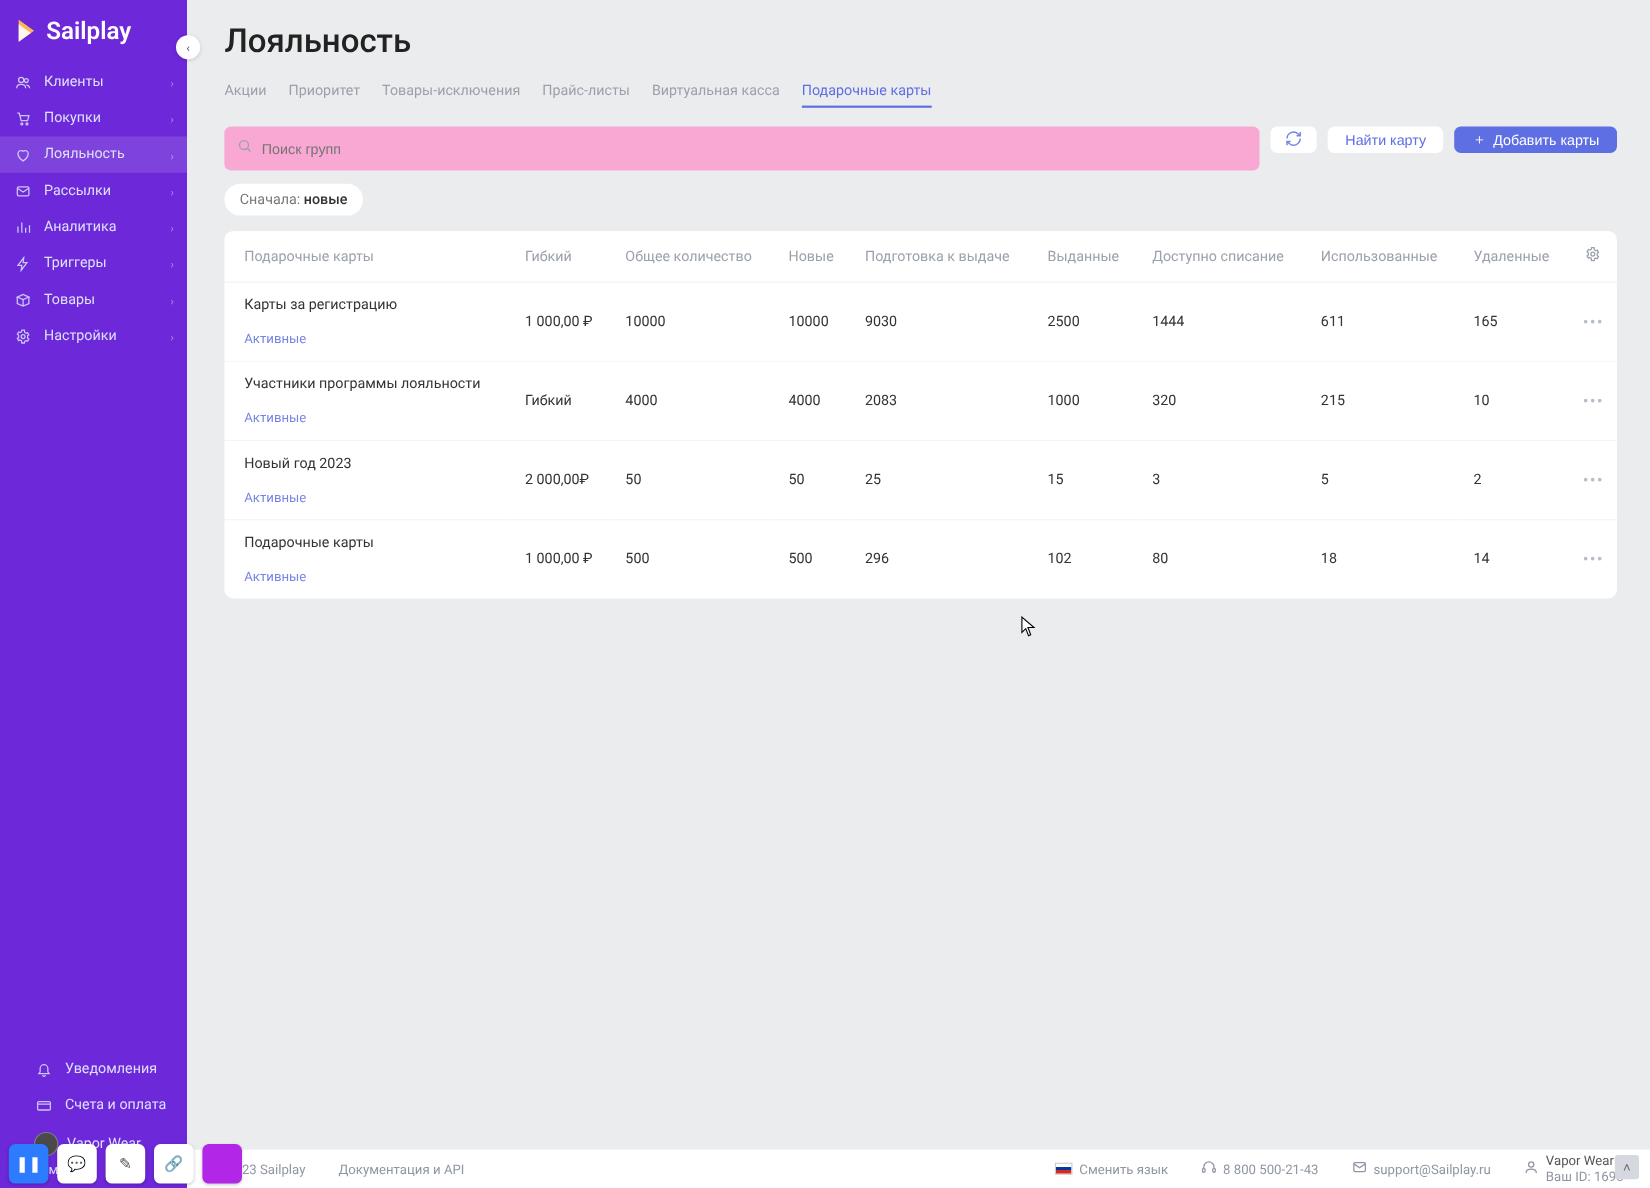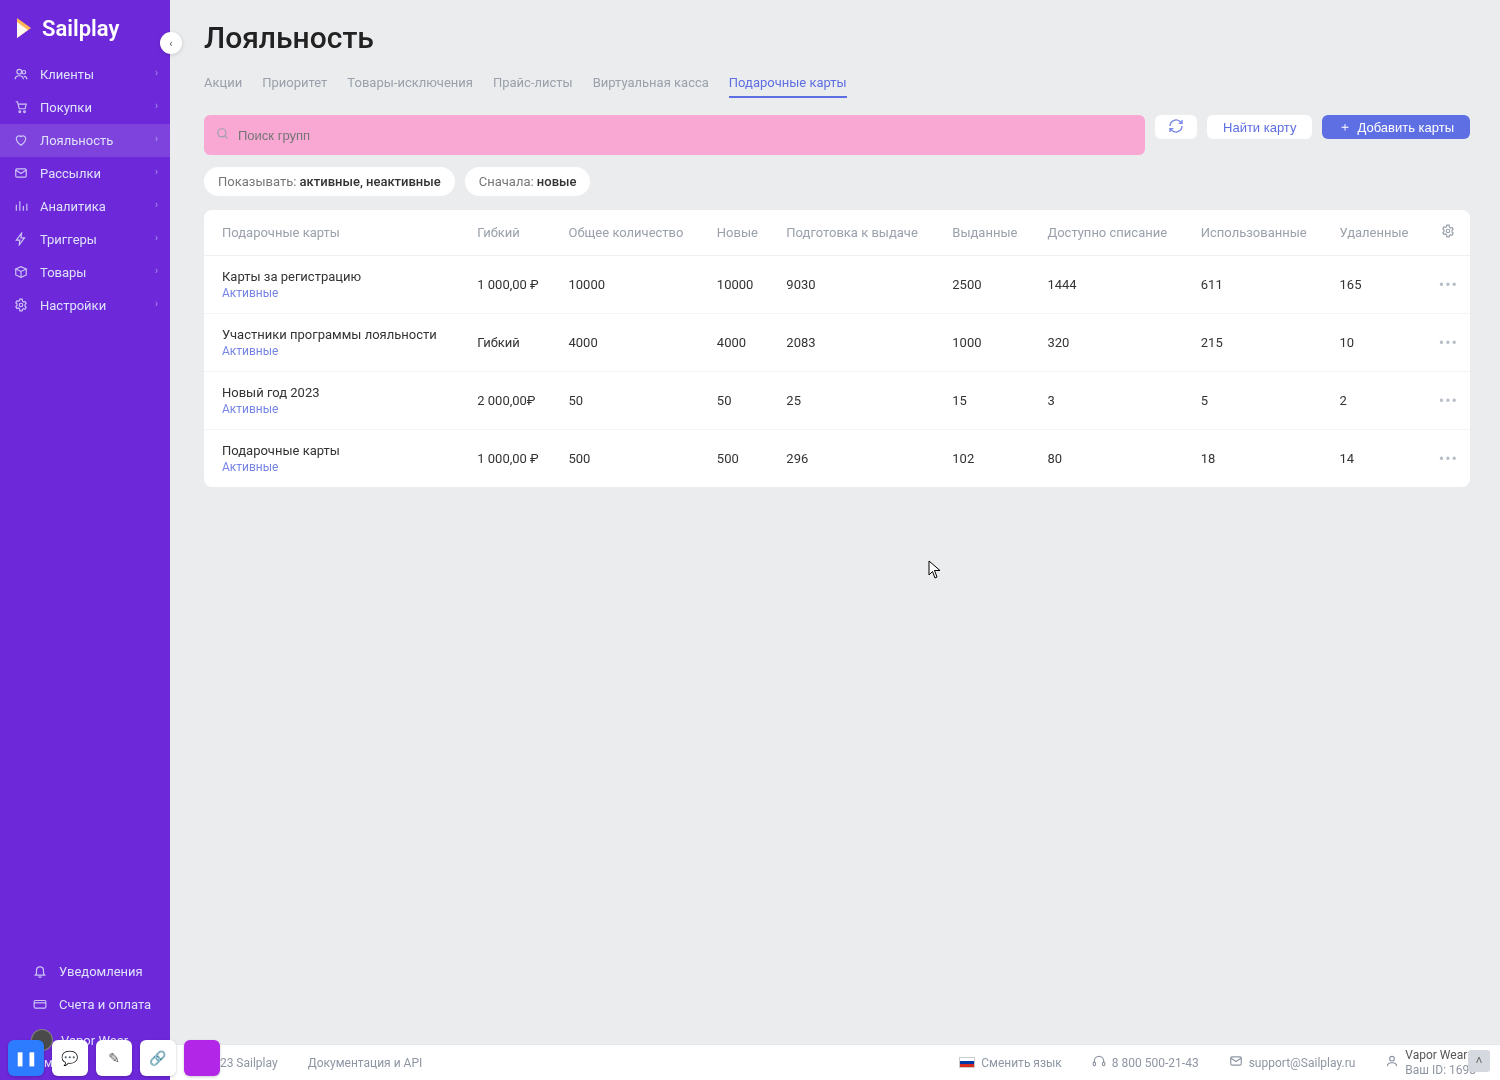--- a/index.html
+++ b/index.html
@@ -32,21 +32,21 @@
     font-weight: 600;
     color: #fff;
   }
   .logo-mark {
     width: 20px; height: 28px;
     position: relative;
   }
   .nav { flex: 1; }
   .nav-item {
     display: flex;
-    align-items: flex-start;
+    align-items: flex-end;
     padding: 9px 12px;
     color: #DDE1FA;
     cursor: pointer;
     font-size: 13px;
     position: relative;
   }
   .nav-item.active {
     background: rgba(255,255,255,0.12);
   }
   .nav-item .icon-slot {
@@ -96,21 +96,21 @@
     background:#fff;border-radius:18px;padding:7px 14px;font-size:13px;color:#777
   }
   .chip b{color:#333;font-weight:500}
   .table-card{background:#fff;border-radius:8px;overflow:hidden}
   table{width:100%;border-collapse:collapse;font-size:13px}
   th{color:#9AA1AB;font-weight:400;text-align:left;padding:14px 12px;vertical-align:middle;border-bottom:1px solid #EEF0F3}
   th:first-child,td:first-child{padding-left:18px}
   td{padding:13px 12px;border-bottom:1px solid #F2F4F7;color:#333;vertical-align:middle}
   tr:last-child td{border-bottom:none}
   .card-name{color:#333}
-  .card-status{color:#7684e6;font-size:12px;margin-top:2px}
+  .card-status{color:#7684e6;font-size:12px;margin-top:16px}
   .row-actions{color:#B8BEC8;cursor:pointer;text-align:center;width:40px;font-size:16px;letter-spacing:1px}
   .gear-cell{width:36px;text-align:center;color:#9AA1AB}
 
   .footer-bar{
     position:absolute;left:170px;right:0;bottom:0;height:36px;background:#fff;
     display:flex;align-items:center;padding:0 24px;font-size:12px;color:#8f96a3;gap:30px;border-top:1px solid #e4e7ec
   }
   .footer-spacer{flex:1}
   .footer-item{display:inline-flex;align-items:center;gap:6px;color:#8f96a3}
   .flag{display:inline-block;width:16px;height:11px;background:linear-gradient(#fff 33%,#0039A6 33% 66%,#D52B1E 66%);border:1px solid #ccc}
@@ -302,23 +302,20 @@
     <button class="btn btn-light">
       <span>Найти карту</span>
     </button>
     <button class="btn btn-primary">
       <span>＋</span>
       <span>Добавить карты</span>
     </button>
   </div>
 
   <div class="chips">
-    <div class="chip">
-      <span>Показывать: </span><b>активные, неактивные</b>
-    </div>
     <div class="chip">
       <span>Сначала: </span><b>новые</b>
     </div>
   </div>
 
   <div class="table-card">
     <table>
       <thead>
           <tr id="thead-row">
             <th>Подарочные карты</th>

